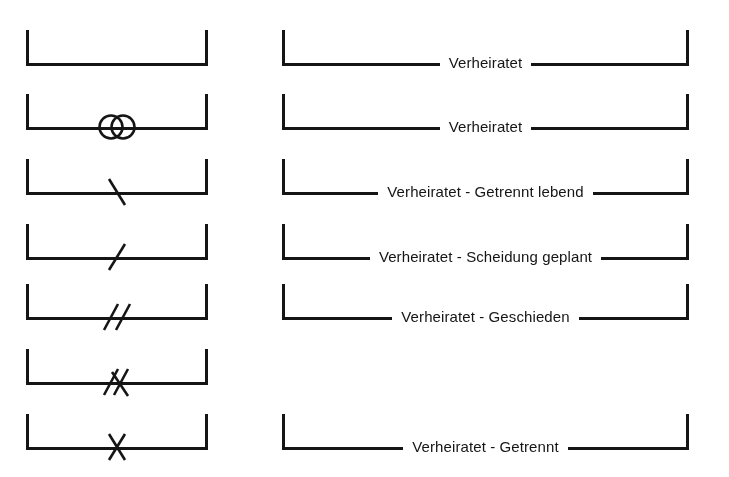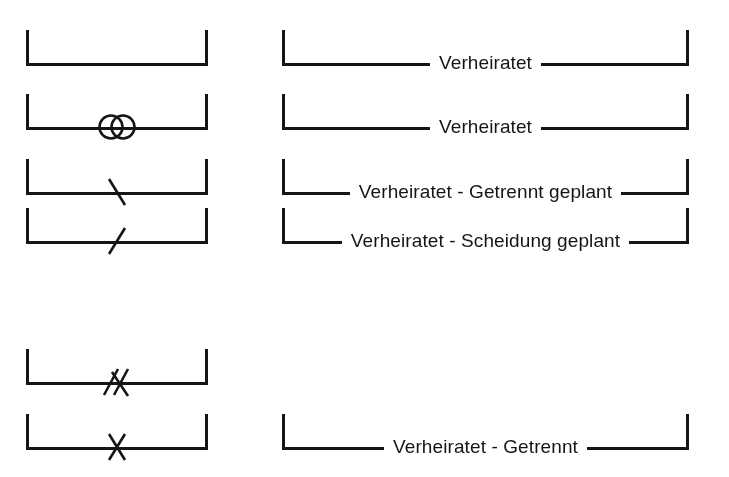--- a/index.html
+++ b/index.html
@@ -77,21 +77,21 @@
     bottom: -11px;
     height: 22px;
     display: flex;
     align-items: center;
     justify-content: center;
     pointer-events: none;
   }
   .label-text {
     background: #ffffff;
     padding: 0 9px;
-    font-size: 19px;
+    font-size: 15px;
     line-height: 20px;
     white-space: nowrap;
     color: #151515;
     letter-spacing: 0.1px;
   }
 </style>
 </head>
 <body>
 
 <div id="legend-sheet">
@@ -123,35 +123,50 @@
     <div class="legend-row" style="top: 159px;">
       <div class="bracket bracket-symbol">
         <div class="symbol-slot">
           <svg width="28" height="34" viewBox="0 0 28 34">
             <line x1="6" y1="4" x2="22" y2="30" stroke="#151515" stroke-width="2.6" fill="none" stroke-linecap="butt"></line>
           </svg>
         </div>
       </div>
       <div class="bracket bracket-label">
         <div class="label-slot">
-          <span class="label-text">Verheiratet - Getrennt geplant</span>
+          <span class="label-text">Verheiratet - Getrennt lebend</span>
         </div>
       </div>
     </div>
-    <div class="legend-row" style="top: 208px;">
+    <div class="legend-row" style="top: 224px;">
       <div class="bracket bracket-symbol">
         <div class="symbol-slot">
           <svg width="28" height="34" viewBox="0 0 28 34">
             <line x1="22" y1="4" x2="6" y2="30" stroke="#151515" stroke-width="2.6" fill="none" stroke-linecap="butt"></line>
           </svg>
         </div>
       </div>
       <div class="bracket bracket-label">
         <div class="label-slot">
           <span class="label-text">Verheiratet - Scheidung geplant</span>
+        </div>
+      </div>
+    </div>
+    <div class="legend-row" style="top: 284px;">
+      <div class="bracket bracket-symbol">
+        <div class="symbol-slot">
+          <svg width="34" height="34" viewBox="0 0 34 34">
+            <line x1="18" y1="4" x2="4" y2="30" stroke="#151515" stroke-width="2.6" fill="none" stroke-linecap="butt"></line>
+            <line x1="30" y1="4" x2="16" y2="30" stroke="#151515" stroke-width="2.6" fill="none" stroke-linecap="butt"></line>
+          </svg>
+        </div>
+      </div>
+      <div class="bracket bracket-label">
+        <div class="label-slot">
+          <span class="label-text">Verheiratet - Geschieden</span>
         </div>
       </div>
     </div>
     <div class="legend-row" style="top: 349px;">
       <div class="bracket bracket-symbol">
         <div class="symbol-slot">
           <svg width="34" height="34" viewBox="0 0 34 34">
             <line x1="18" y1="4" x2="4" y2="30" stroke="#151515" stroke-width="2.6" fill="none" stroke-linecap="butt"></line>
             <line x1="28" y1="4" x2="14" y2="30" stroke="#151515" stroke-width="2.6" fill="none" stroke-linecap="butt"></line>
             <line x1="12" y1="7" x2="28" y2="31" stroke="#151515" stroke-width="2.6" fill="none" stroke-linecap="butt"></line>

